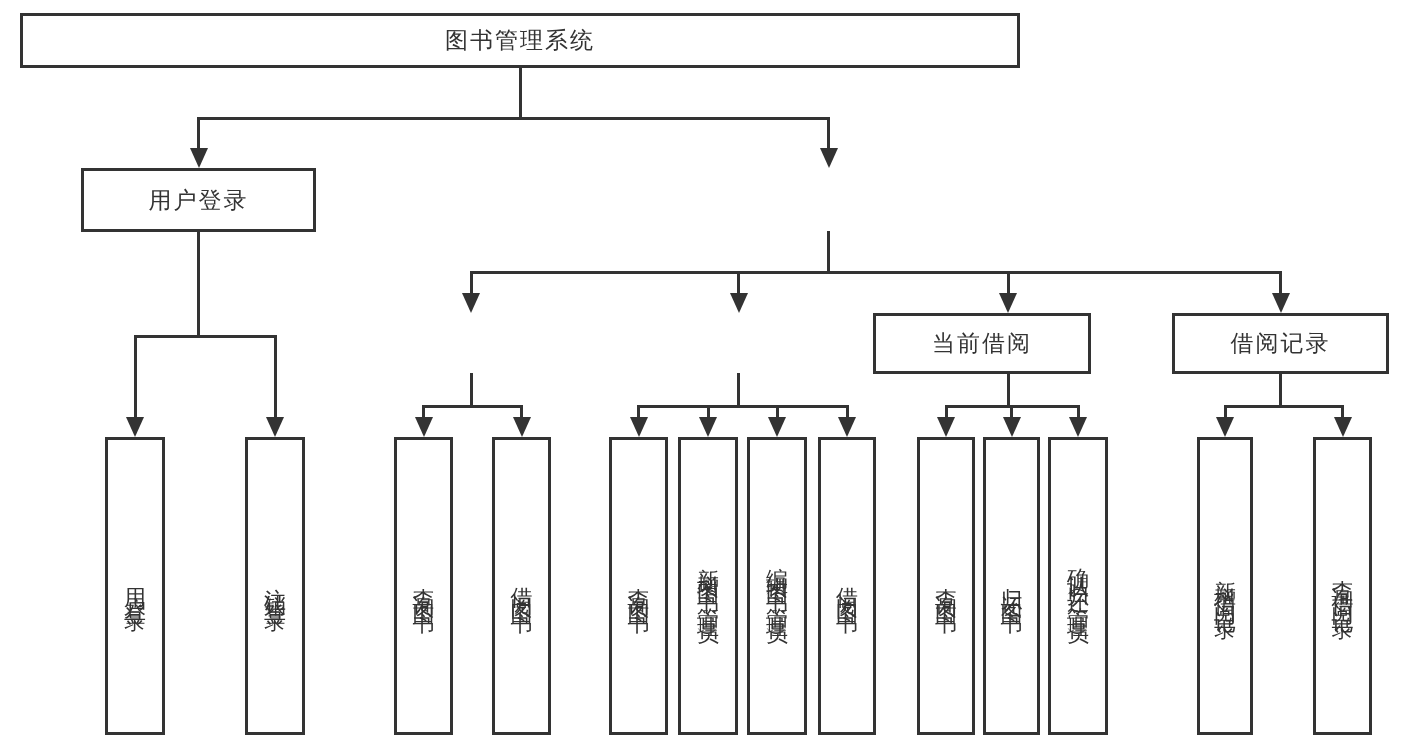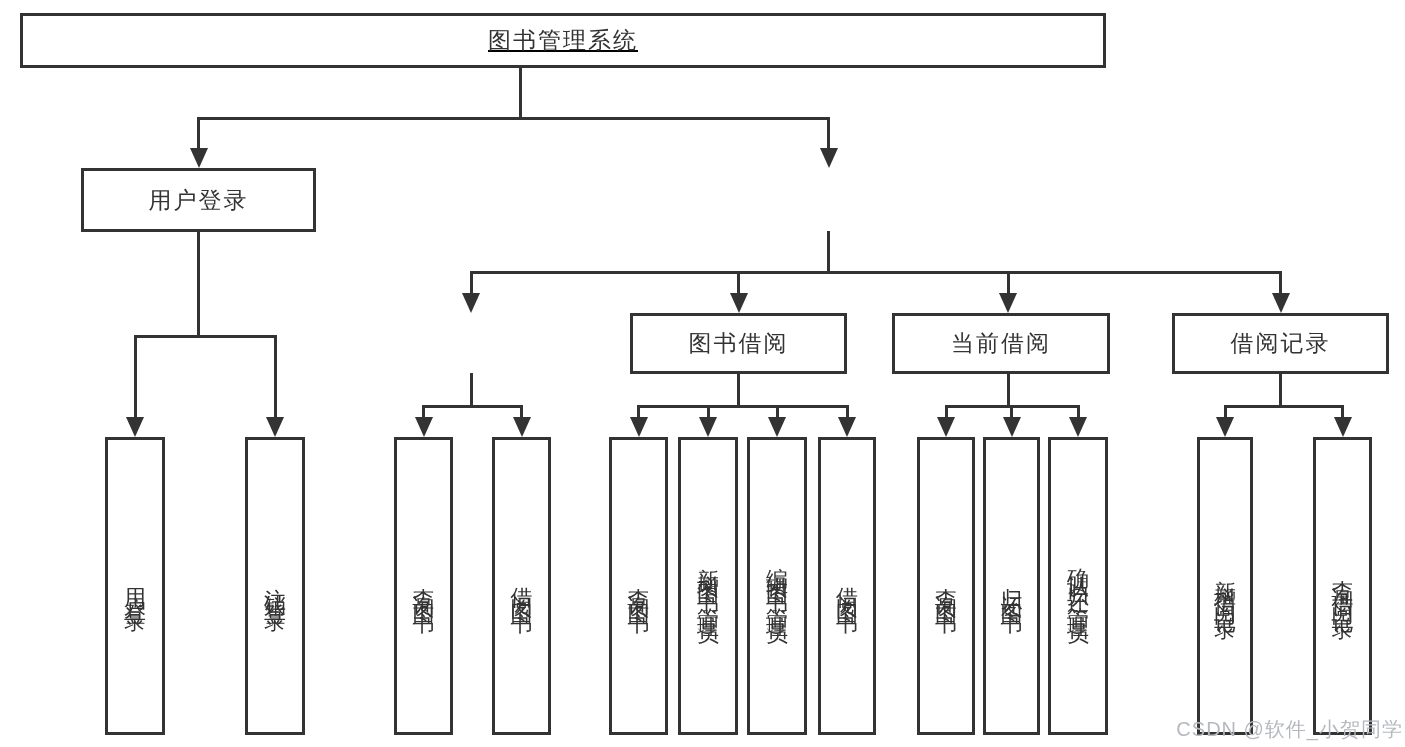--- a/index.html
+++ b/index.html
@@ -54,22 +54,21 @@
     letter-spacing:1px;
     color:#b5b9be;
     z-index:5;
     white-space:nowrap;
   }
 </style>
 </head>
 <body>
 
 <div id="canvas">
-  <div class="watermark">CSDN @软件_小贺同学</div>
-<div class="node" style="left: 20px; top: 13px; width: 1086px; height: 55px; text-decoration: underline;">
+<div class="node" style="left: 20px; top: 13px; width: 1000px; height: 55px;">
       <span class="lbl">图书管理系统</span>
     </div>
     <div class="cline" style="left: 518.5px; top: 67px; width: 3px; height: 51px;"></div>
     <div class="cline" style="left: 197px; top: 116.5px; width: 633px; height: 3px;"></div>
     <div class="cline" style="left: 197px; top: 118px; width: 3px; height: 36px;"></div>
     <div class="arrowhead" style="left: 189.5px; top: 148px;"></div>
     <div class="node" style="left: 81px; top: 168px; width: 235px; height: 64px;">
       <span class="lbl">用户登录</span>
     </div>
     <div class="cline" style="left: 197px; top: 231px; width: 3px; height: 105px;"></div>
@@ -97,23 +96,20 @@
     <div class="node vert" style="left: 394px; top: 437px; width: 59px; height: 298px;">
       <span class="lbl">查询图书</span>
     </div>
     <div class="cline" style="left: 520px; top: 406px; width: 3px; height: 17px;"></div>
     <div class="arrowhead" style="left: 512.5px; top: 417px;"></div>
     <div class="node vert" style="left: 492px; top: 437px; width: 59px; height: 298px;">
       <span class="lbl">借阅图书</span>
     </div>
     <div class="cline" style="left: 737px; top: 272px; width: 3px; height: 27px;"></div>
     <div class="arrowhead" style="left: 729.5px; top: 293px;"></div>
-    <div class="node" style="left: 630px; top: 313px; width: 217px; height: 61px;">
-      <span class="lbl">图书借阅</span>
-    </div>
     <div class="cline" style="left: 737px; top: 373px; width: 3px; height: 33px;"></div>
     <div class="cline" style="left: 637px; top: 404.5px; width: 211.5px; height: 3px;"></div>
     <div class="cline" style="left: 637px; top: 406px; width: 3px; height: 17px;"></div>
     <div class="arrowhead" style="left: 629.5px; top: 417px;"></div>
     <div class="node vert" style="left: 609px; top: 437px; width: 59px; height: 298px;">
       <span class="lbl">查询图书</span>
     </div>
     <div class="cline" style="left: 706.5px; top: 406px; width: 3px; height: 17px;"></div>
     <div class="arrowhead" style="left: 699px; top: 417px;"></div>
     <div class="node vert" style="left: 678px; top: 437px; width: 60px; height: 298px;">
@@ -124,21 +120,21 @@
     <div class="node vert" style="left: 747px; top: 437px; width: 60px; height: 298px;">
       <span class="lbl">编辑图书（管理员）</span>
     </div>
     <div class="cline" style="left: 845.5px; top: 406px; width: 3px; height: 17px;"></div>
     <div class="arrowhead" style="left: 838px; top: 417px;"></div>
     <div class="node vert" style="left: 818px; top: 437px; width: 58px; height: 298px;">
       <span class="lbl">借阅图书</span>
     </div>
     <div class="cline" style="left: 1006.5px; top: 272px; width: 3px; height: 27px;"></div>
     <div class="arrowhead" style="left: 999px; top: 293px;"></div>
-    <div class="node" style="left: 892px; top: 313px; width: 218px; height: 61px;">
+    <div class="node" style="left: 873px; top: 313px; width: 218px; height: 61px;">
       <span class="lbl">当前借阅</span>
     </div>
     <div class="cline" style="left: 1006.5px; top: 373px; width: 3px; height: 33px;"></div>
     <div class="cline" style="left: 944.5px; top: 404.5px; width: 135px; height: 3px;"></div>
     <div class="cline" style="left: 944.5px; top: 406px; width: 3px; height: 17px;"></div>
     <div class="arrowhead" style="left: 937px; top: 417px;"></div>
     <div class="node vert" style="left: 917px; top: 437px; width: 58px; height: 298px;">
       <span class="lbl">查询图书</span>
     </div>
     <div class="cline" style="left: 1010px; top: 406px; width: 3px; height: 17px;"></div>

